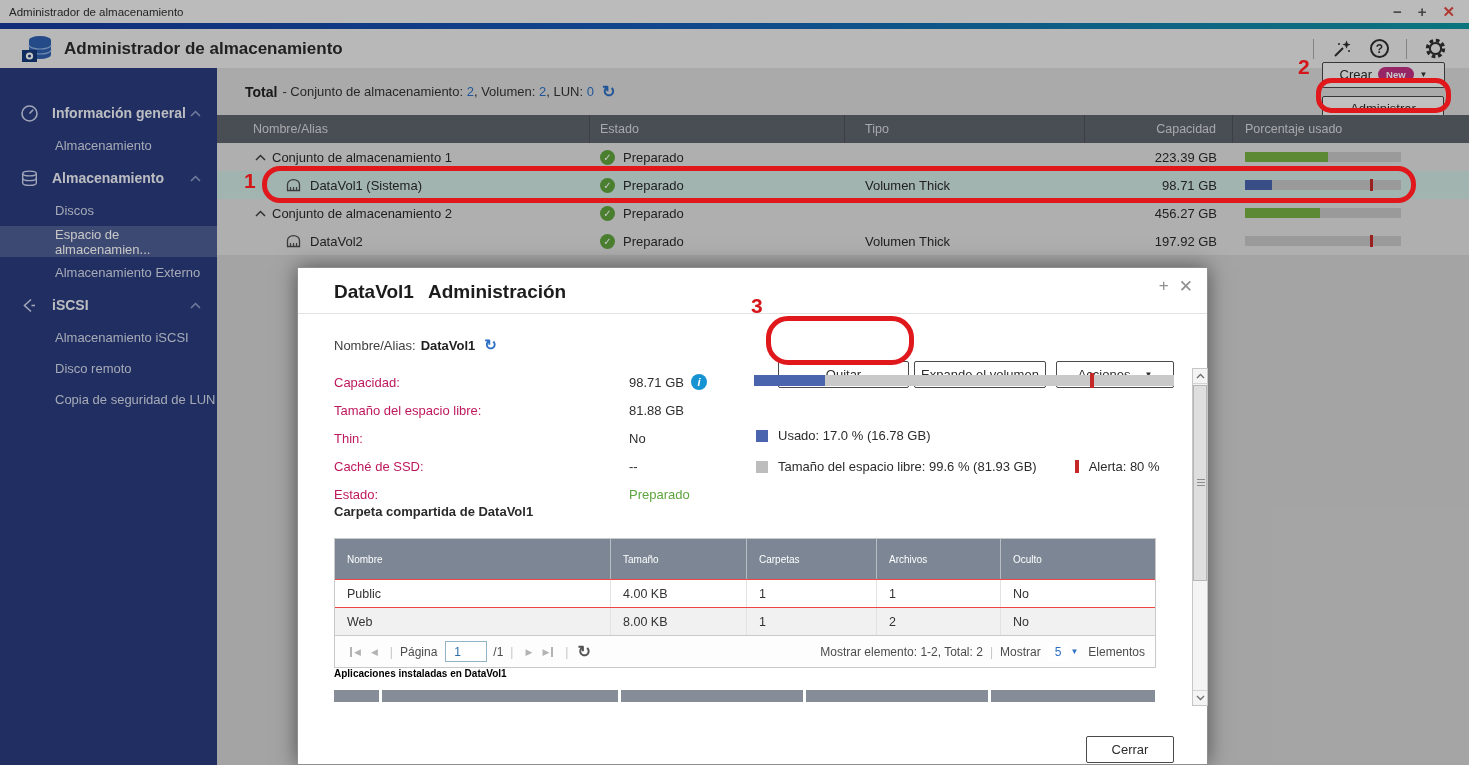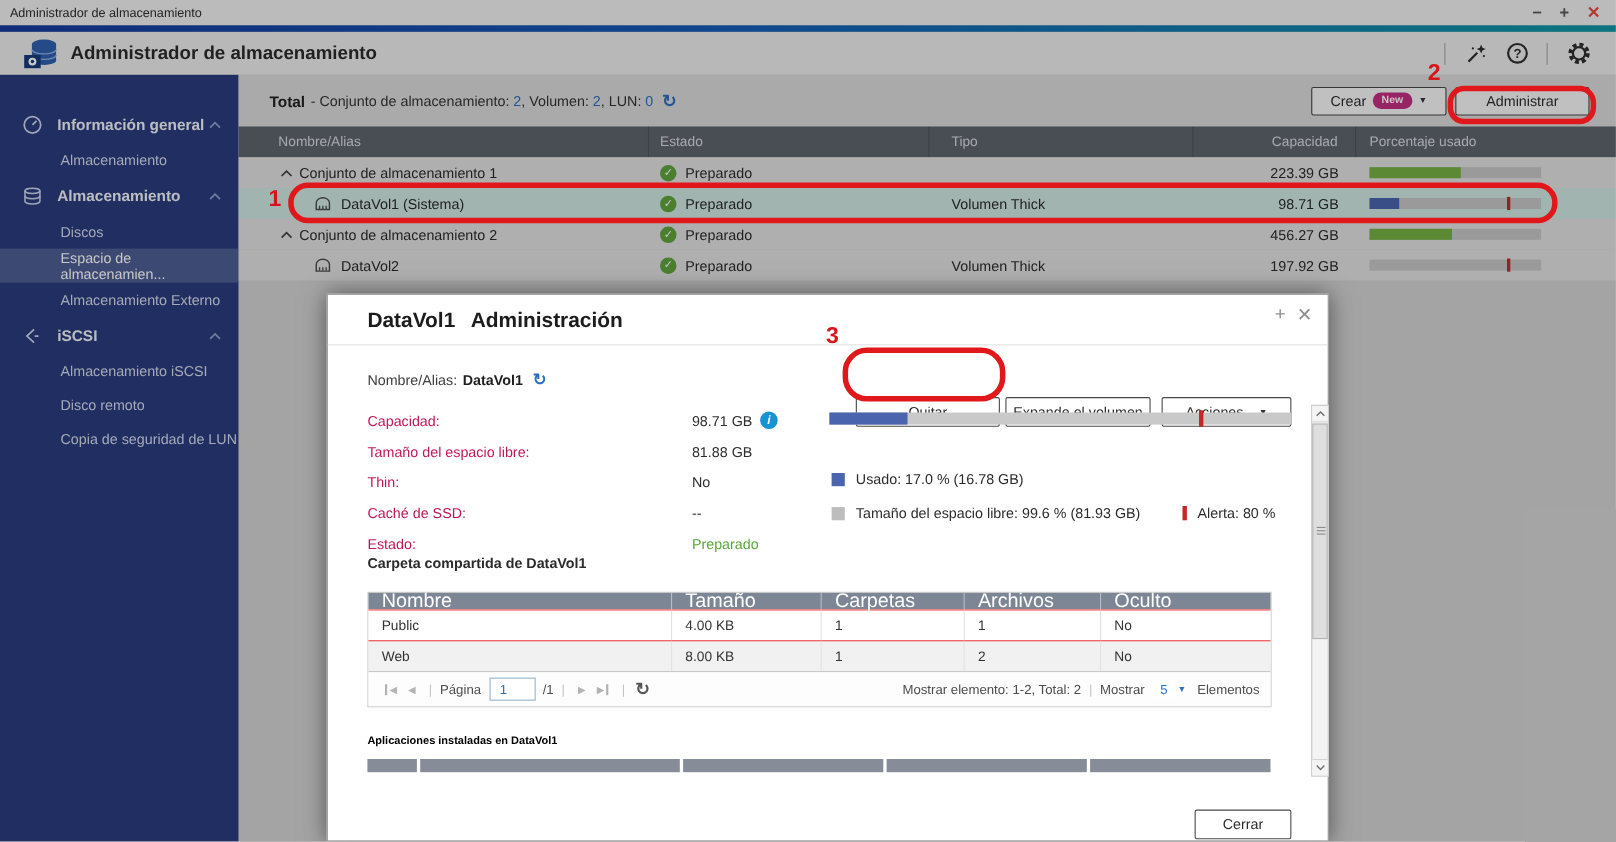--- a/index.html
+++ b/index.html
@@ -36,21 +36,21 @@
   .nav-icon { width:19px; height:19px; margin-right:13px; display:inline-flex; }
   .nav-chevron { margin-left:auto; margin-right:16px; display:inline-flex; }
   
   .main { position:absolute; left:217px; top:68px; width:1252px; height:697px; background:#d3d3d3; }
   .toolbar { position:absolute; left:0; top:0; width:1252px; height:47px; background:#dadada;
     display:flex; align-items:center; }
   .total-label { font-size:14px; font-weight:bold; color:#222; margin-left:28px; }
   .summary { font-size:13px; color:#333; margin-left:5px; }
   .summary b { font-weight:normal; color:#2d6fc4; }
   .refresh { color:#2d6fc4; font-size:16px; font-weight:bold; margin-left:8px; cursor:default; }
-  .toolbar-buttons { margin-left:auto; display:flex; gap:8px; padding-right:24px; }
+  .toolbar-buttons { margin-left:auto; display:flex; gap:8px; padding-right:24px;flex-direction:column; }
   .btn { height:26px; background:#f6f6f6; border:1px solid #474747; border-radius:2px;
     font-size:13px; color:#2c2c2c; display:flex; align-items:center; justify-content:center; cursor:default; }
   .btn-crear { width:123px; gap:6px; }
   .badge-new { background:#c22f80; color:#fff; font-size:9.5px; font-weight:bold;
     padding:2px 8px; border-radius:9px; }
   .caret { font-size:8px; color:#333; }
   .btn-admin { width:122px; }
   
   .stable-header { position:absolute; left:0; top:47px; width:1252px; height:28px;
     background:#5e646d; display:flex; color:#d7d9dd; font-size:12.5px; }
@@ -110,21 +110,21 @@
   .ubar .bar-alert { top:-2px; width:4px; height:15px; }
   .legend1 { position:absolute; left:2px; top:53px; display:flex; align-items:center; gap:10px; color:#2b2b2b; }
   .legend2 { position:absolute; left:2px; top:84px; display:flex; align-items:center; gap:10px; color:#2b2b2b; white-space:nowrap; }
   .sw { width:12px; height:12px; }
   .sw.used { background:#4a64ae; }
   .sw.free { background:#bdbdbd; }
   .sw.alert { width:4px; height:13px; background:#c62828; margin-left:28px; }
   .shared-title { position:absolute; left:36px; top:236px; font-weight:bold; color:#2b2b2b; font-size:13px; }
   
   .ftable { position:absolute; left:36px; top:270px; width:822px; border:1px solid #c9c9c9; }
-  .ft-header { height:15px; background:#7c8695; display:flex; color:#fff; font-size:18px; }
+  .ft-header { height:40px; background:#7c8695; display:flex; color:#fff; font-size:10px; }
   .ft-hcell { display:flex; align-items:center; padding-left:12px; border-right:1px solid rgba(255,255,255,0.45); }
   .ft-row { height:28px; display:flex; font-size:12.5px; color:#333; background:#fff; border-top:1px solid #ef4444; }
   .ft-row.alt { background:#f1f1f1; }
   .ft-cell { display:flex; align-items:center; padding-left:12px; border-right:1px solid #e3e3e3; }
   .w0{width:276px;} .w1{width:136px;} .w2{width:130px;} .w3{width:124px;} .w4{width:154px; border-right:none;}
   .ft-pager { height:32px; border-top:1px solid #c9c9c9; background:#fdfdfd; display:flex; align-items:center;
     font-size:12px; color:#4c4c4c; padding:0 10px; }
   .pgico { color:#b3b3b3; font-size:9px; margin:0 5px; cursor:default; }
   .pgico.bar-l { border-left:2px solid #b3b3b3; padding-left:2px; }
   .pgico.bar-r { border-right:2px solid #b3b3b3; padding-right:2px; }

